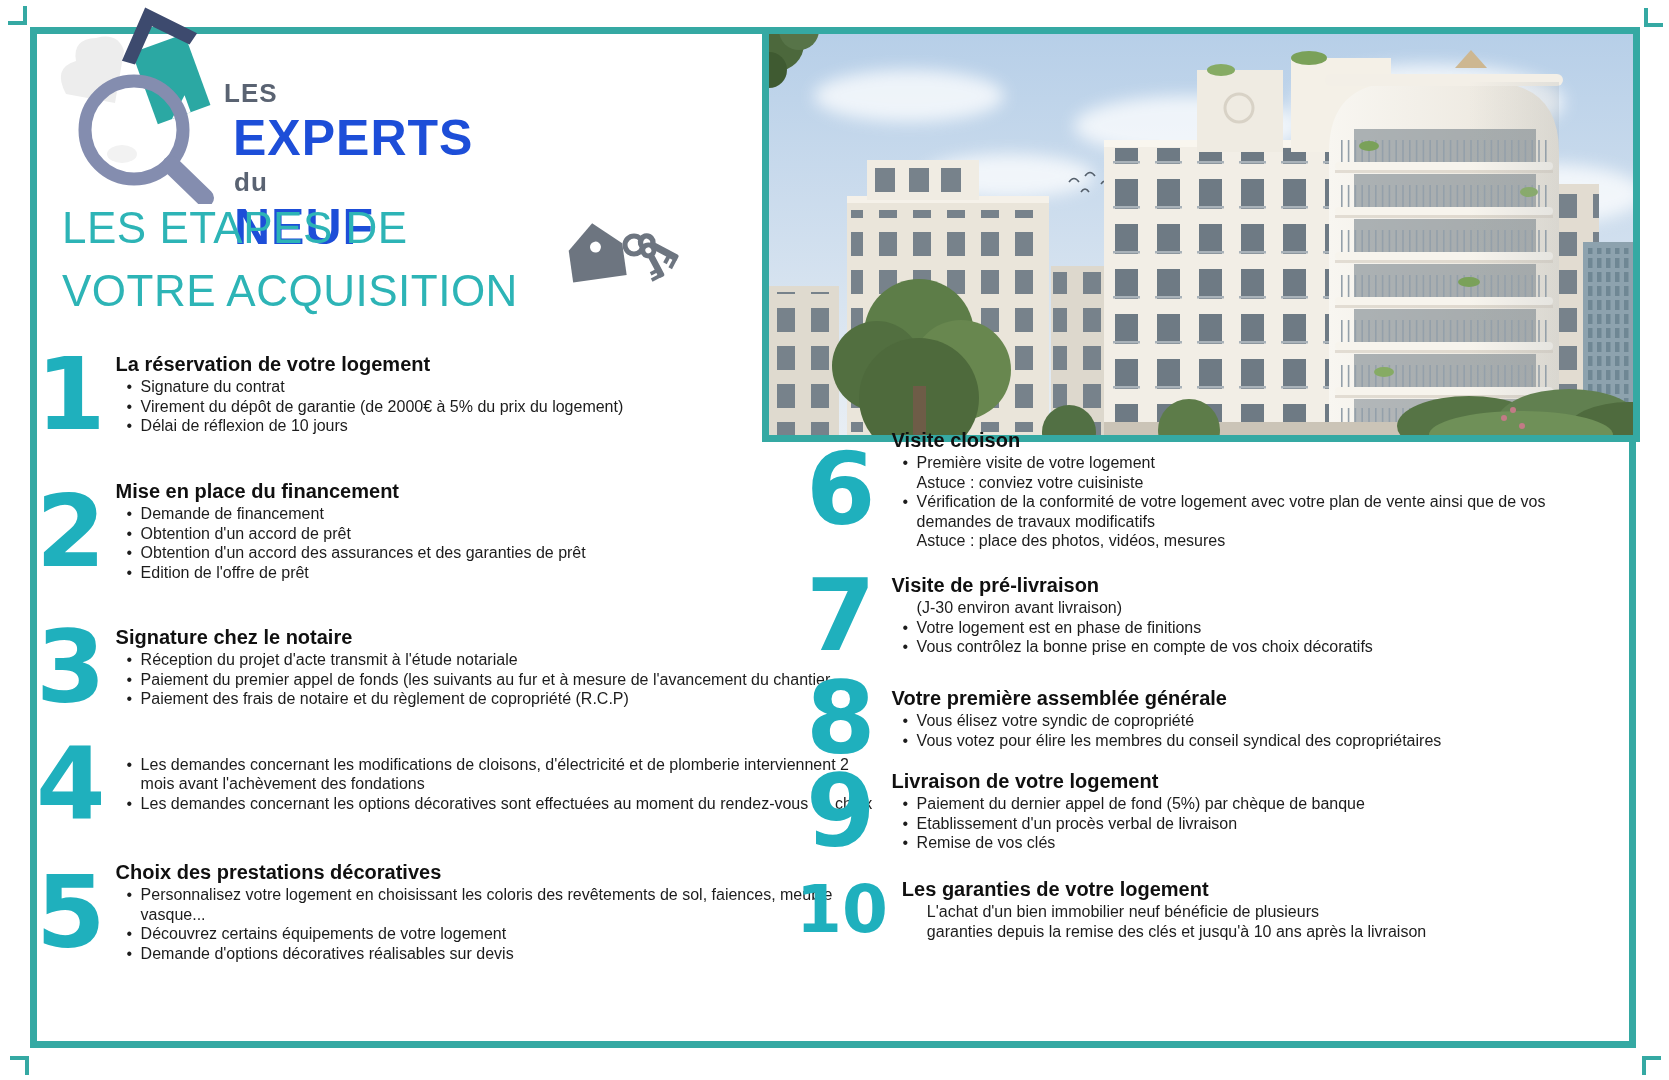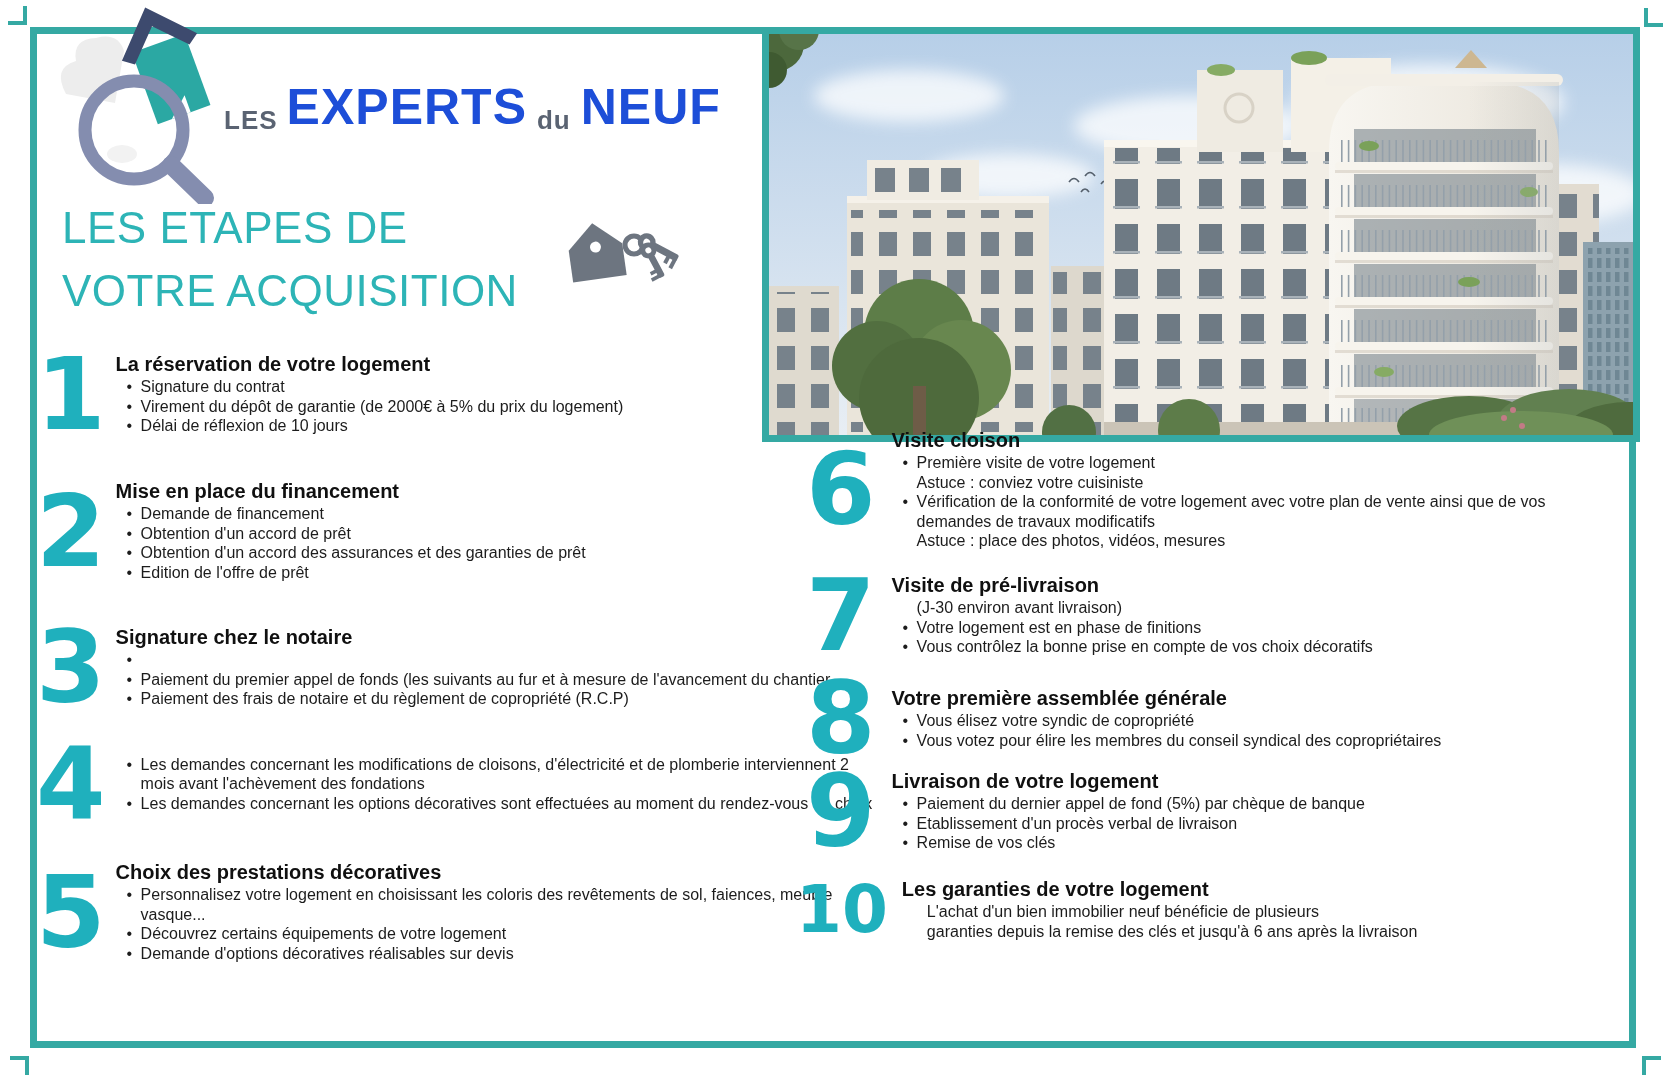--- a/index.html
+++ b/index.html
@@ -11,21 +11,21 @@
   .frame{position:absolute;left:30px;top:27px;width:1606px;height:1021px;
          border:7px solid #35a9a3;}
   .corner{position:absolute;width:19px;height:19px;}
   .corner.tl{left:8px;top:6px;border-right:4px solid #35a9a3;border-bottom:4px solid #35a9a3;}
   .corner.tr{left:1644px;top:8px;border-left:4px solid #35a9a3;border-bottom:4px solid #35a9a3;}
   .corner.bl{left:10px;top:1056px;border-top:4px solid #35a9a3;border-right:4px solid #35a9a3;}
   .corner.br{left:1642px;top:1056px;border-top:4px solid #35a9a3;border-left:4px solid #35a9a3;}
 
   
   .logo-art{position:absolute;left:52px;top:2px;}
-  .logo-text{position:absolute;left:224px;top:78px;display:flex;align-items:flex-end;white-space:nowrap;}
+  .logo-text{position:absolute;left:224px;top:78px;display:flex;align-items:flex-start;white-space:nowrap;flex-direction:column;}
   .logo-les,.logo-du{font-size:26px;font-weight:bold;color:#5a6372;letter-spacing:1px;}
   .logo-experts,.logo-neuf{font-size:50px;font-weight:bold;color:#1d4ed8;letter-spacing:1px;margin-left:9px;}
   .logo-du{margin-left:10px;}
   .logo-neuf{margin-left:10px;}
 
   
   .title{position:absolute;left:62px;top:196px;font-size:44px;line-height:63px;
          font-weight:normal;color:#2db4b6;letter-spacing:0.5px;}
 
   .key-art{position:absolute;left:552px;top:213px;}
@@ -290,20 +290,21 @@
             <span class="itext">Edition de l'offre de prêt</span>
           </div>
         </div>
       </div>
       <div class="step col-left" style="top: 627px;">
         <div class="step-num">3</div>
         <div class="step-body">
           <div class="step-title">Signature chez le notaire</div>
           <div class="step-item">
             <span class="dot">•</span>
+            <span class="itext">Réception du projet d'acte transmit à l'étude notariale</span>
           </div>
           <div class="step-item">
             <span class="dot">•</span>
             <span class="itext">Paiement du premier appel de fonds (les suivants au fur et à mesure de l'avancement du chantier</span>
           </div>
           <div class="step-item">
             <span class="dot">•</span>
             <span class="itext">Paiement des frais de notaire et du règlement de copropriété (R.C.P)</span>
           </div>
         </div>
@@ -428,19 +429,19 @@
       <div class="step col-right" style="top: 879px;">
         <div class="step-num wide">10</div>
         <div class="step-body">
           <div class="step-title">Les garanties de votre logement</div>
           <div class="step-item">
             <span class="dot"></span>
             <span class="itext">L'achat d'un bien immobilier neuf bénéficie de plusieurs</span>
           </div>
           <div class="step-item">
             <span class="dot"></span>
-            <span class="itext">garanties depuis la remise des clés et jusqu'à 6 ans après la livraison</span>
+            <span class="itext">garanties depuis la remise des clés et jusqu'à 10 ans après la livraison</span>
           </div>
         </div>
       </div>
     </div>
 
 </div>
 
 </body></html>

